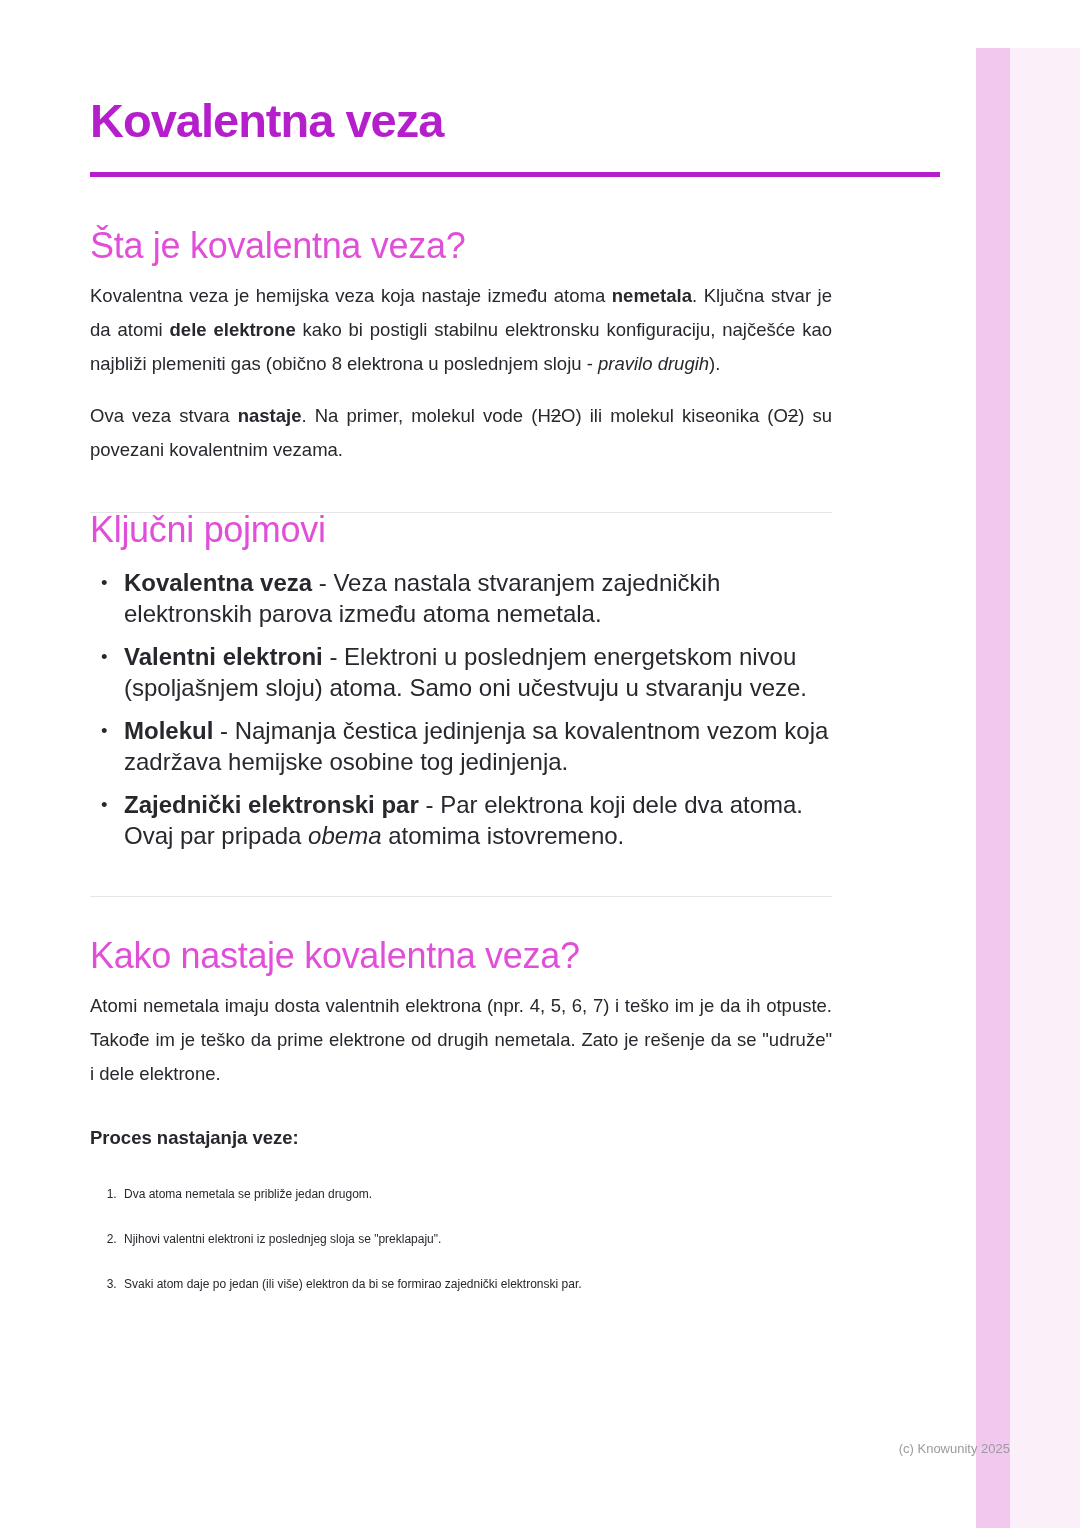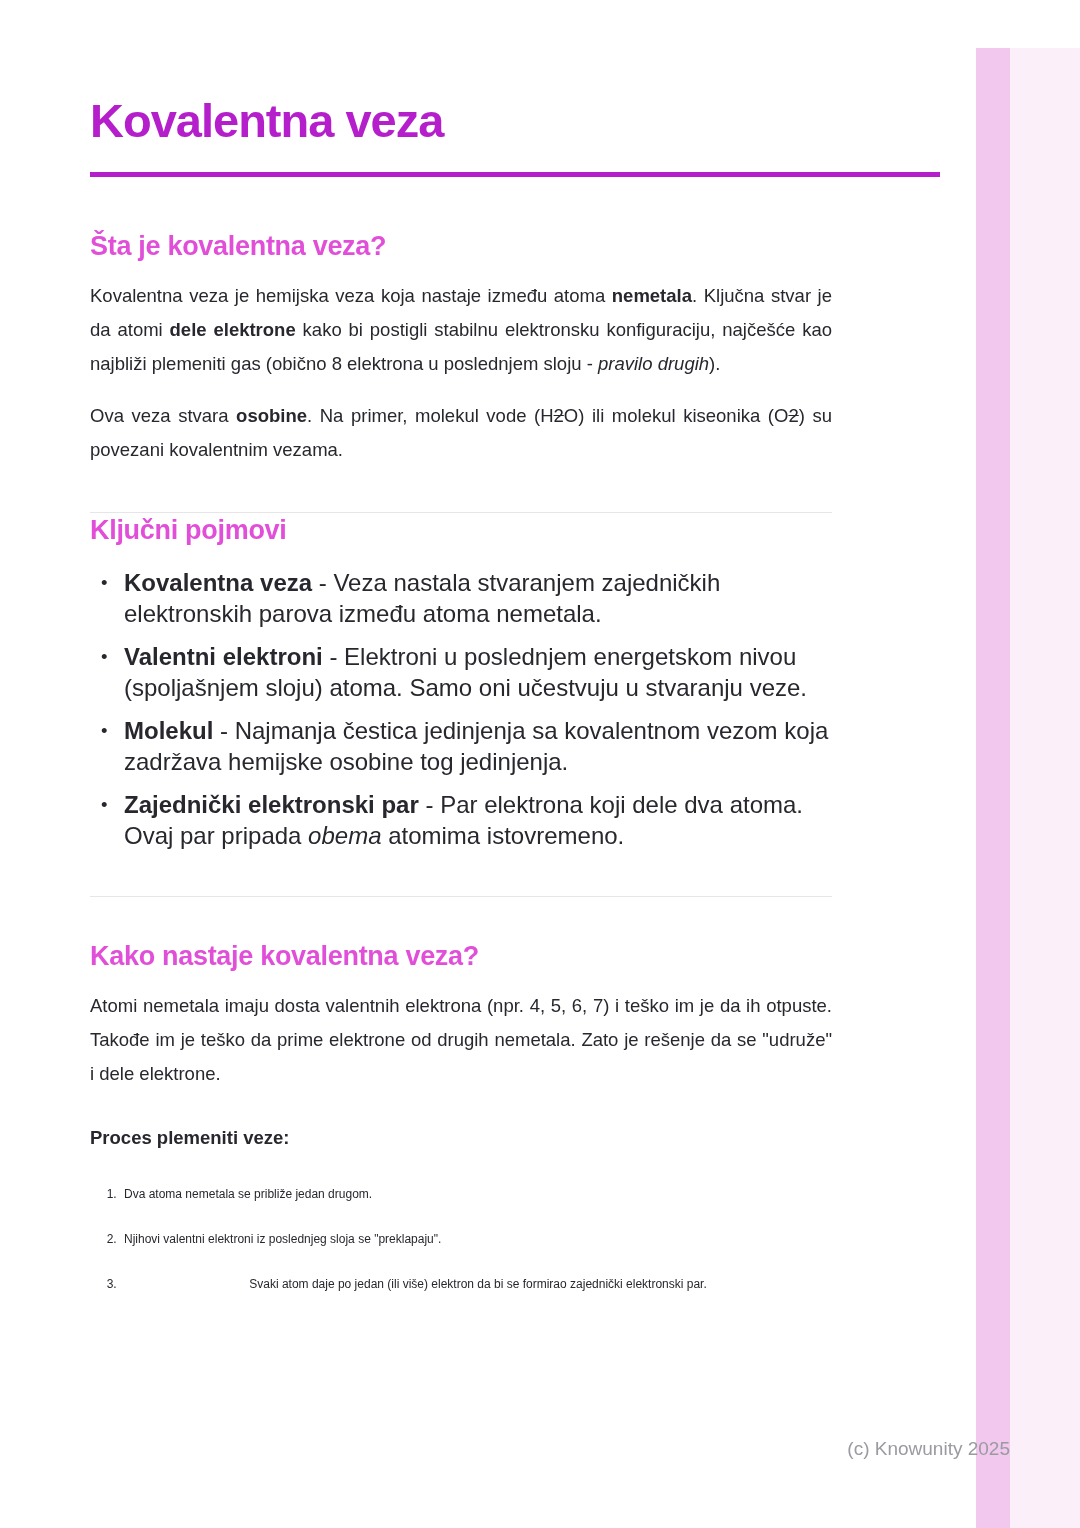--- a/index.html
+++ b/index.html
@@ -34,21 +34,21 @@
   h1{
     margin-top:94px;
     font-size:47px;line-height:54px;font-weight:800;letter-spacing:-1px;
     color:var(--title-color,#b51fcb);
   }
   .title-rule{
     margin-top:24px;height:5px;width:850px;border:none;
     background:var(--title-color,#b51fcb);
   }
   h2{
-    font-size:27px;line-height:34px;font-weight:700;letter-spacing:-0.3px;
+    font-size:36px;line-height:34px;font-weight:400;letter-spacing:-0.3px;
     color:var(--heading-color,#e14fd9);
   }
   .h2-first{margin-top:52px;}
   .h2-mid{margin-top:42px;}
   p.body{
     font-size:18.5px;line-height:34px;text-align:justify;
   }
   .p-after-h2{margin-top:16px;}
   .p-follow{margin-top:18px;}
   .divider{
@@ -69,46 +69,46 @@
   ul.key-terms li:last-child{margin-bottom:0;}
   .subheading{
     margin-top:34px;font-size:18.5px;line-height:26px;font-weight:700;
   }
   ol.steps{
     margin-top:26px;padding-left:30px;
   }
   ol.steps li{
     font-size:12px;line-height:34px;margin-bottom:11px;padding-left:4px;
   }
-  ol.steps li:last-child{margin-bottom:0;text-align:center;}
+  ol.steps li:last-child{margin-bottom:0;}
   strong{font-weight:700;}
   em{font-style:italic;}
   s{text-decoration:line-through;}
   .footer{
     position:absolute;top:1440px;right:70px;z-index:2;
-    font-size:19px;line-height:18px;color:var(--footer-color,#9a9aa0);
+    font-size:13px;line-height:18px;color:var(--footer-color,#9a9aa0);
   }
 </style>
 </head>
 <body>
 
 <div class="stripe-light"></div>
 <div class="stripe-dark"></div>
 
 <div class="content">
 
   <h1>Kovalentna veza</h1>
   <div class="title-rule"></div>
 
   <section>
     <h2 class="h2-first">Šta je kovalentna veza?</h2>
 
     <p class="body p-after-h2"><span>Kovalentna veza je hemijska veza koja nastaje između atoma </span><strong>nemetala</strong><span>. Ključna stvar je da atomi </span><strong>dele elektrone</strong><span> kako bi postigli stabilnu elektronsku konfiguraciju, najčešće kao najbliži plemeniti gas (obično 8 elektrona u poslednjem sloju - </span><em>pravilo drugih</em><span>).</span></p>
 
-    <p class="body p-follow"><span>Ova veza stvara </span><strong>osobine</strong><span>. Na primer, molekul vode (H</span><s>2</s><span>O) ili molekul kiseonika (O</span><s>2</s><span>) su povezani kovalentnim vezama.</span></p>
+    <p class="body p-follow"><span>Ova veza stvara </span><strong>nastaje</strong><span>. Na primer, molekul vode (H</span><s>2</s><span>O) ili molekul kiseonika (O</span><s>2</s><span>) su povezani kovalentnim vezama.</span></p>
   </section>
 
   <hr class="divider">
 
   <section>
     <h2>Ključni pojmovi</h2>
 
     <ul class="key-terms">
       <li><strong>Kovalentna veza</strong><span> - Veza nastala stvaranjem zajedničkih elektronskih parova između atoma nemetala.</span></li>
       <li><strong>Valentni elektroni</strong><span> - Elektroni u poslednjem energetskom nivou (spoljašnjem sloju) atoma. Samo oni učestvuju u stvaranju veze.</span></li>
@@ -117,21 +117,21 @@
     </ul>
   </section>
 
   <hr class="divider">
 
   <section>
     <h2 class="h2-mid">Kako nastaje kovalentna veza?</h2>
 
     <p class="body p-after-h2">Atomi nemetala imaju dosta valentnih elektrona (npr. 4, 5, 6, 7) i teško im je da ih otpuste. Takođe im je teško da prime elektrone od drugih nemetala. Zato je rešenje da se "udruže" i dele elektrone.</p>
 
-    <p class="subheading">Proces plemeniti veze:</p>
+    <p class="subheading">Proces nastajanja veze:</p>
 
     <ol class="steps">
       <li>Dva atoma nemetala se približe jedan drugom.</li>
       <li>Njihovi valentni elektroni iz poslednjeg sloja se "preklapaju".</li>
       <li>Svaki atom daje po jedan (ili više) elektron da bi se formirao zajednički elektronski par.</li>
     </ol>
   </section>
 
 </div>
 

